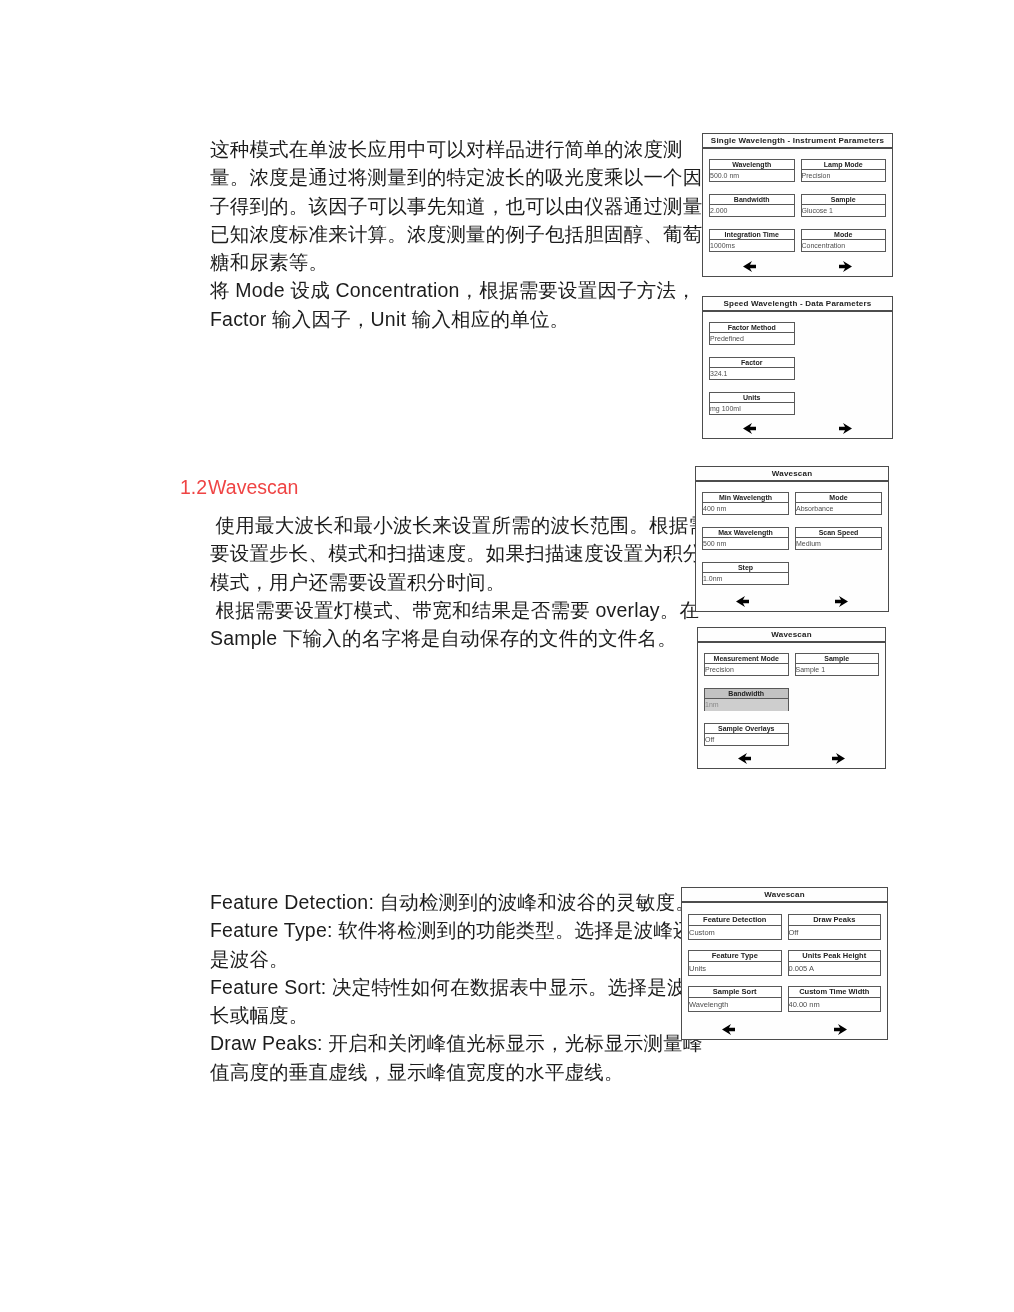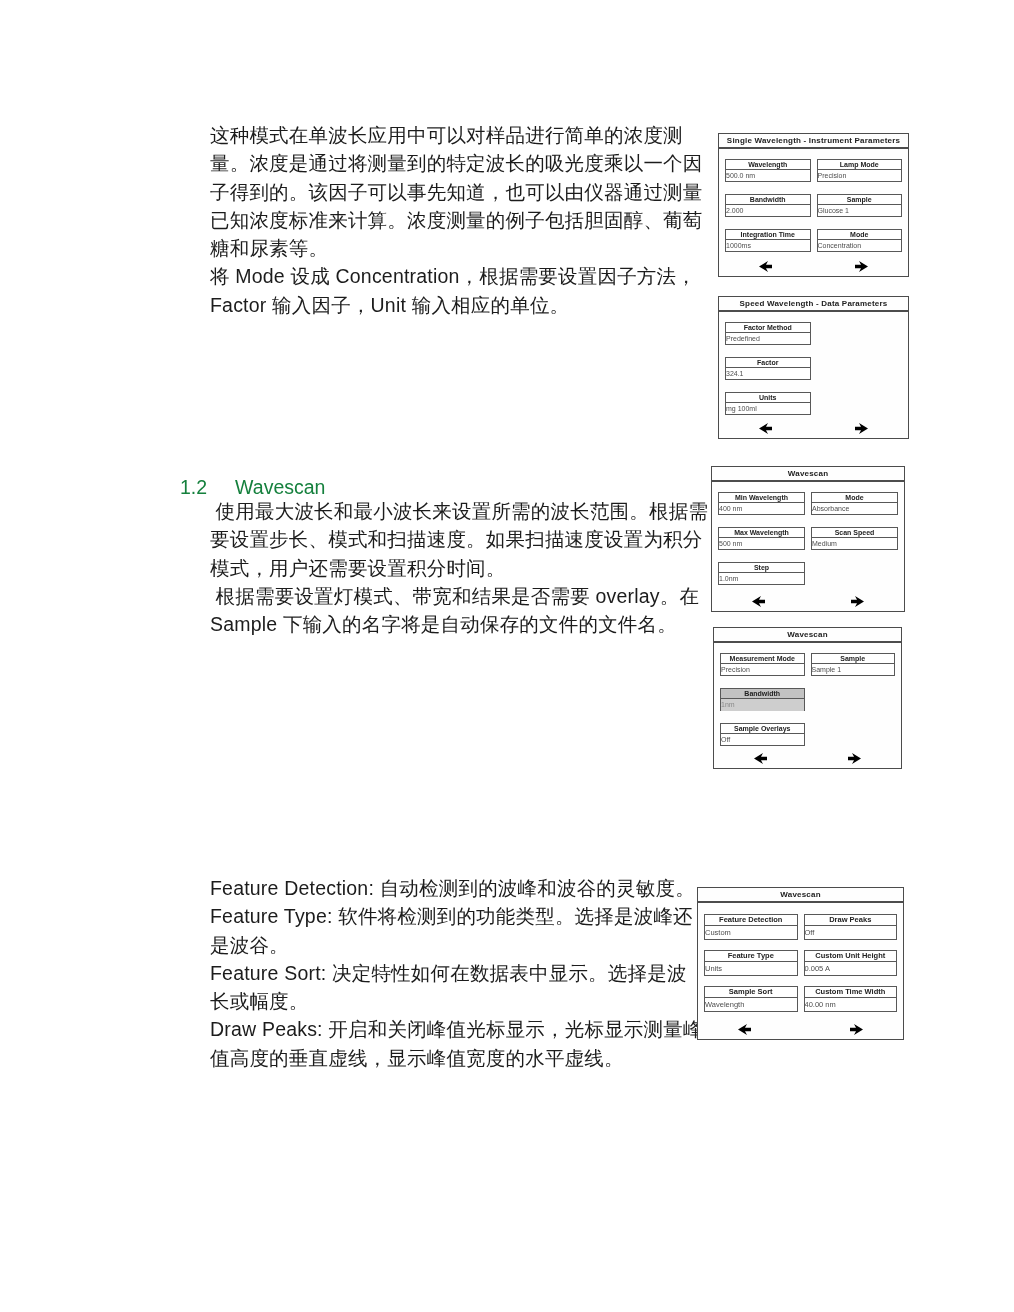--- a/index.html
+++ b/index.html
@@ -2,32 +2,32 @@
 <html><head>
 <meta charset="utf-8">
 <style>
   html,body{margin:0;padding:0;}
   body{
     width:1014px;height:1312px;background:#ffffff;position:relative;
     font-family:"Liberation Sans","DejaVu Sans",sans-serif;overflow:hidden;
   }
   .para{
     position:absolute;font-size:19.5px;line-height:28.3px;color:#1c1c1c;
-    white-space:pre;letter-spacing:0.2px;
+    white-space:pre;letter-spacing:0.2px;margin-top:14px;
   }
   #para1{left:210px;top:121px;}
   #para2{left:210px;top:497px;}
   #para3{left:210px;top:874px;}
   .sec{
     position:absolute;left:180px;top:473px;font-size:19.5px;line-height:28px;
-    color:#15803d;display:flex;gap:28px;
+    color:#ef4444;display:flex;gap:1px;
   }
   
   .dlg{
-    position:absolute;background:#fefefe;border:1px solid #4c4c4c;color:#2a2a2a;margin-left:16px;
+    position:absolute;background:#fefefe;border:1px solid #4c4c4c;color:#2a2a2a;
   }
   .dtitle{
     height:13px;line-height:13px;text-align:center;font-size:8px;font-weight:bold;
     color:#222;border-bottom:2px solid #4c4c4c;letter-spacing:0.2px;
   }
   .dbody{
     display:grid;grid-template-columns:1fr 1fr;column-gap:6px;row-gap:12px;
     padding:10px 6px 0 6px;
   }
   .field{border:1px solid #585858;height:21px;background:#fff;}
@@ -226,21 +226,21 @@
     </div>
     <div class="field">
       <div class="flabel">Draw Peaks</div>
       <div class="fvalue">Off</div>
     </div>
     <div class="field">
       <div class="flabel">Feature Type</div>
       <div class="fvalue">Units</div>
     </div>
     <div class="field">
-      <div class="flabel">Custom Unit Height</div>
+      <div class="flabel">Units Peak Height</div>
       <div class="fvalue">0.005 A</div>
     </div>
     <div class="field">
       <div class="flabel">Sample Sort</div>
       <div class="fvalue">Wavelength</div>
     </div>
     <div class="field">
       <div class="flabel">Custom Time Width</div>
       <div class="fvalue">40.00 nm</div>
     </div>

